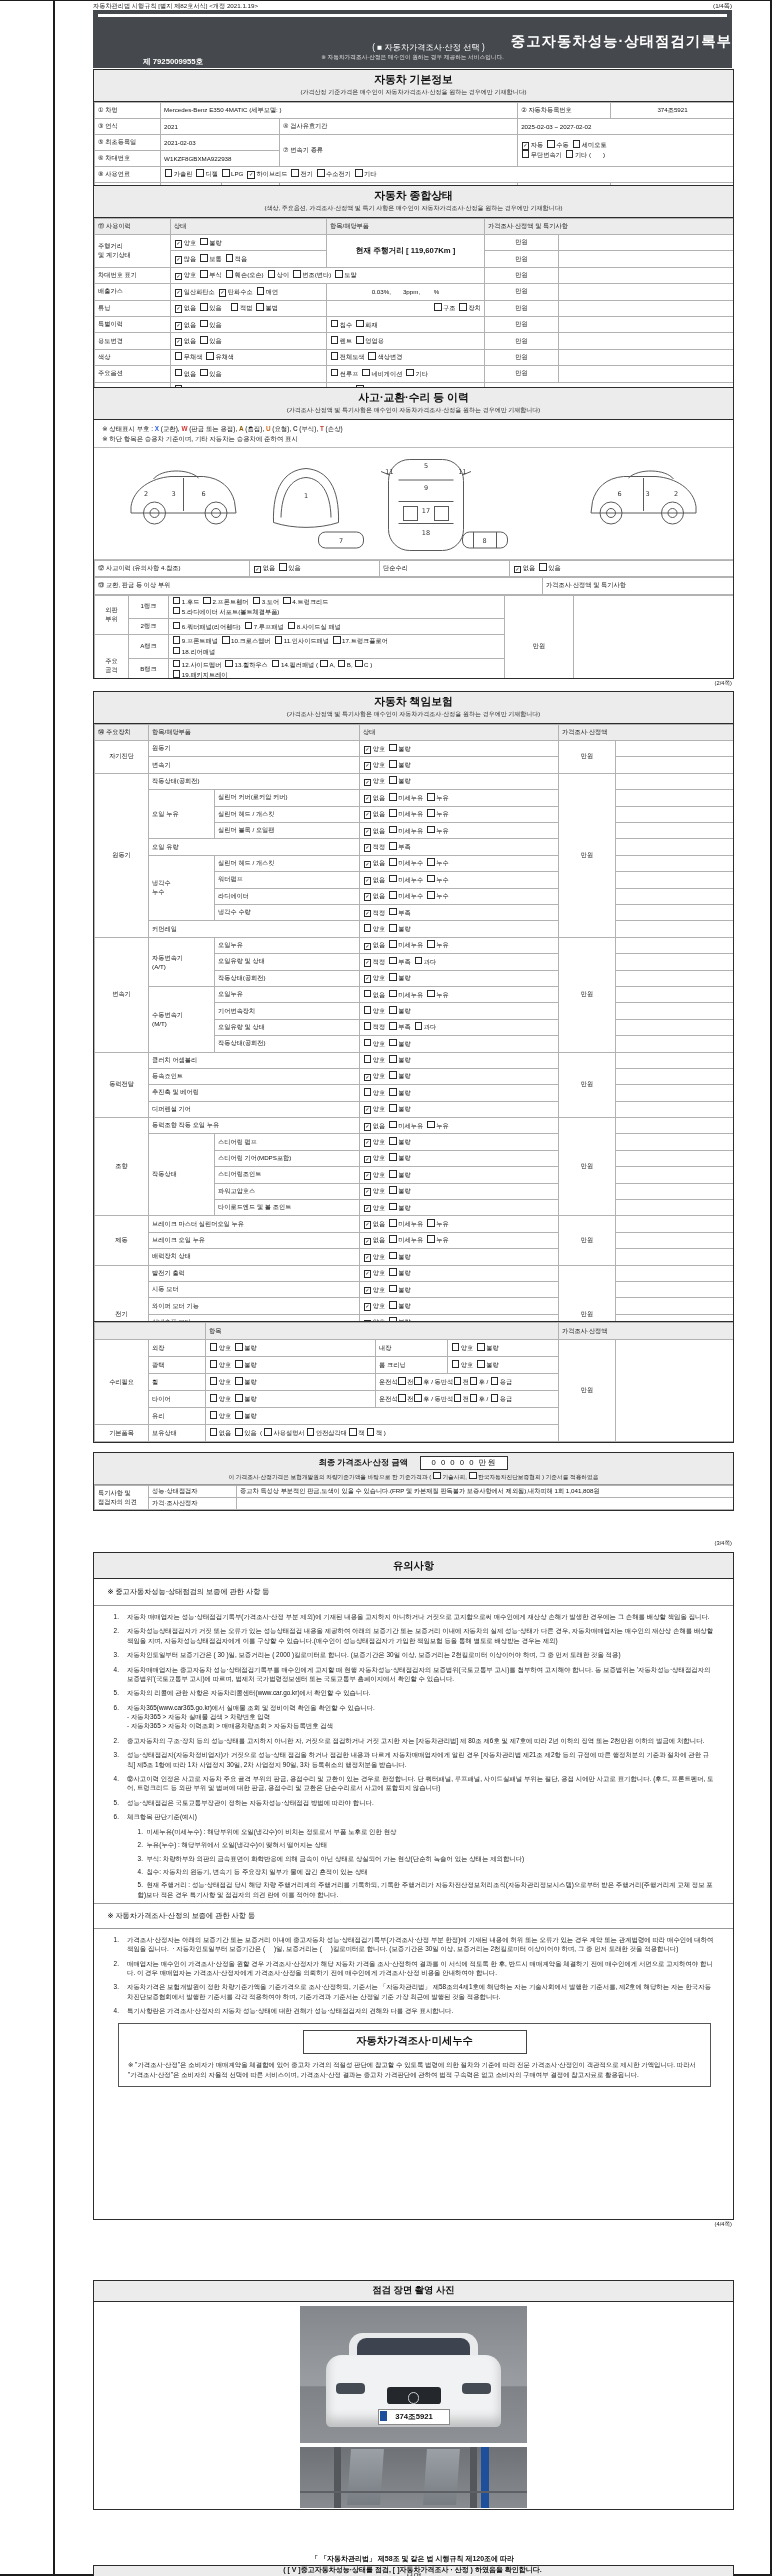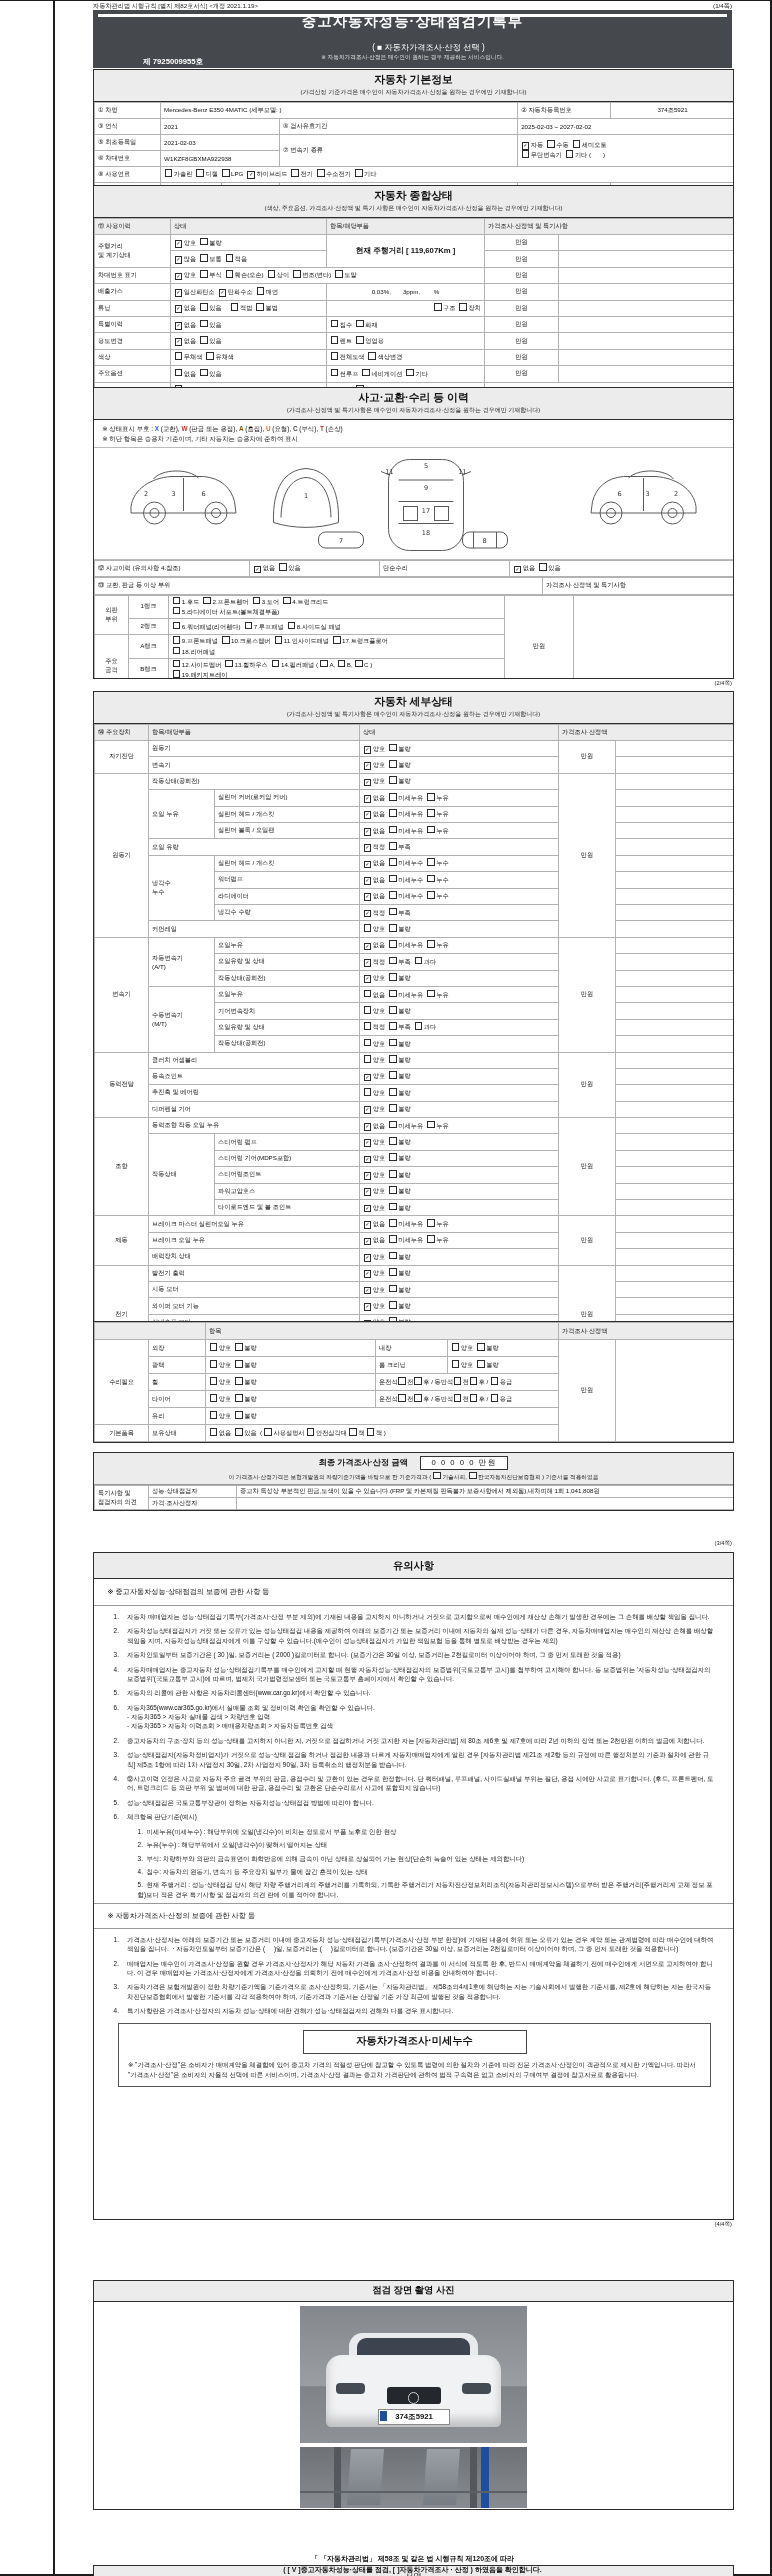--- a/index.html
+++ b/index.html
@@ -10,21 +10,21 @@
   .frame-top{position:absolute;left:0;top:0;width:773px;height:1px;background:#1c1c1c;}
   .frame-left{position:absolute;left:53px;top:0;width:2.1px;height:2576px;background:#1c1c1c;}
   .frame-right{position:absolute;left:770px;top:0;width:1.5px;height:2576px;background:#1c1c1c;}
   .frame-bottom{position:absolute;left:0;top:2574px;width:773px;height:2.1px;background:#1c1c1c;}
 
   .meta{display:flex;justify-content:space-between;font-size:6.2px;color:#222;}
   .marker{font-size:5.7px;color:#222;text-align:right;}
 
   .band{background:#45484d;color:#fff;position:relative;height:58px;}
   .band .stripe{position:absolute;top:4.1px;left:5.2px;right:5.2px;height:3.1px;background:#fff;}
-  .band h1{margin:0;position:absolute;top:2px;left:0;right:0;text-align:center;font-size:14.4px;letter-spacing:1px;font-weight:bold;}
+  .band h1{margin:0;position:absolute;top:22px;left:0;right:0;text-align:right;font-size:14.4px;letter-spacing:1px;font-weight:bold;}
   .band .sub{position:absolute;top:32px;left:0;right:0;text-align:center;font-size:8.2px;margin-left:32px;}
   .band .note{position:absolute;top:44px;left:0;right:0;text-align:center;font-size:5.7px;color:#e4e4e4;}
   .band .docno{position:absolute;left:2px;bottom:1px;font-size:7.7px;font-weight:bold;margin-left:48px;}
 
   .secbox{border:1.5px solid #2c2c2c;background:#fff;overflow:hidden;}
   .sechead{background:#ececec;text-align:center;padding:2.6px 0 3.6px;border-bottom:1px solid #2c2c2c;}
   .sechead h2{margin:0.5px 0 0;font-size:10.8px;font-weight:bold;}
   .sechead .sn{font-size:6px;color:#222;margin-top:1px;}
 
   table{border-collapse:collapse;width:100%;table-layout:fixed;font-size:6.2px;}
@@ -404,21 +404,21 @@
             <td class="lt"><span class="cb"></span>15.대쉬패널  <span class="cb"></span>16.플로어패널</td>
           </tr>
         </tbody>
       </table>
   </div>
 
   <div class="abs marker" style="top:680px;">(2/4쪽)</div>
 
   <div class="abs secbox" style="top:691px;">
     <div class="sechead">
-      <h2>자동차 세부상태</h2>
+      <h2>자동차 책임보험</h2>
       <div class="sn">(가격조사·산정액 및 특기사항은 매수인이 자동차가격조사·산정을 원하는 경우에만 기재합니다)</div>
     </div>
     <table class="t4">
         <colgroup>
           <col style="width: 54px;">
           <col style="width: 66px;">
           <col style="width: 145px;">
           <col style="width: 199px;">
           <col style="width: 57px;">
           <col style="width: 118px;">

